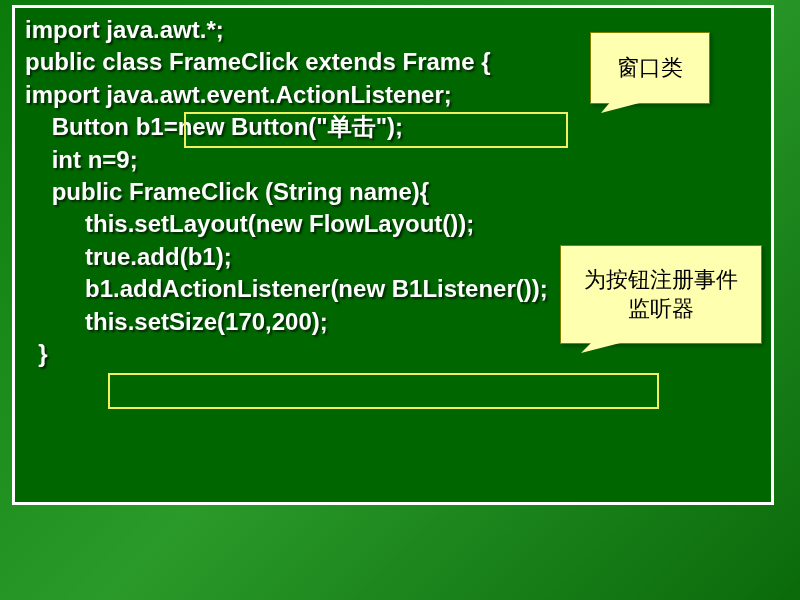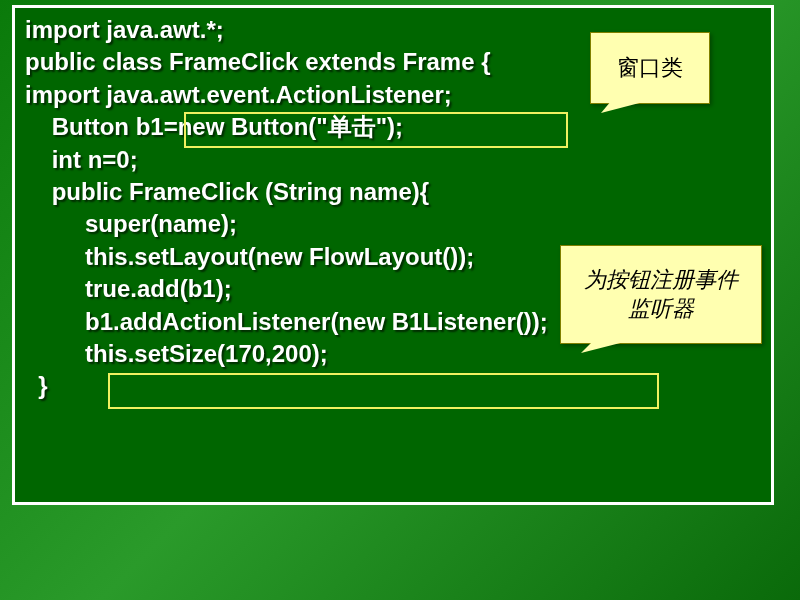--- a/index.html
+++ b/index.html
@@ -74,44 +74,42 @@
     border-width: 10px 30px 10px 0;
     border-style: solid;
     border-color: #ffffb0 transparent transparent transparent;
     transform: skewX(-40deg);
   }
   .callout-2 {
     top: 245px;
     left: 560px;
     width: 172px;
     line-height: 1.3;
-    font-style: italic;
   }
   .callout-2::after {
     content: "";
     position: absolute;
     bottom: -22px;
     left: 20px;
     border-width: 12px 35px 12px 0;
     border-style: solid;
     border-color: #ffffb0 transparent transparent transparent;
     transform: skewX(-45deg);
   }
 </style>
 </head>
 <body>
 
 <div class="code-container">
   <div class="code-line">import java.awt.*;</div>
   <div class="code-line">public class FrameClick extends Frame {</div>
   <div class="code-line">import java.awt.event.ActionListener;</div>
   <div class="code-line">    Button b1=new Button("单击");</div>
-  <div class="code-line">    int n=0;</div>
+  <div class="code-line">    int n=9;</div>
   <div class="code-line">    public FrameClick (String name){</div>
-  <div class="code-line">         super(name);</div>
   <div class="code-line">         this.setLayout(new FlowLayout());</div>
   <div class="code-line">         true.add(b1);</div>
   <div class="code-line">         b1.addActionListener(new B1Listener());</div>
   <div class="code-line">         this.setSize(170,200);</div>
   <div class="code-line">  }</div>
 
   <div class="highlight-box-1"></div>
   <div class="highlight-box-2"></div>
 </div>
 

